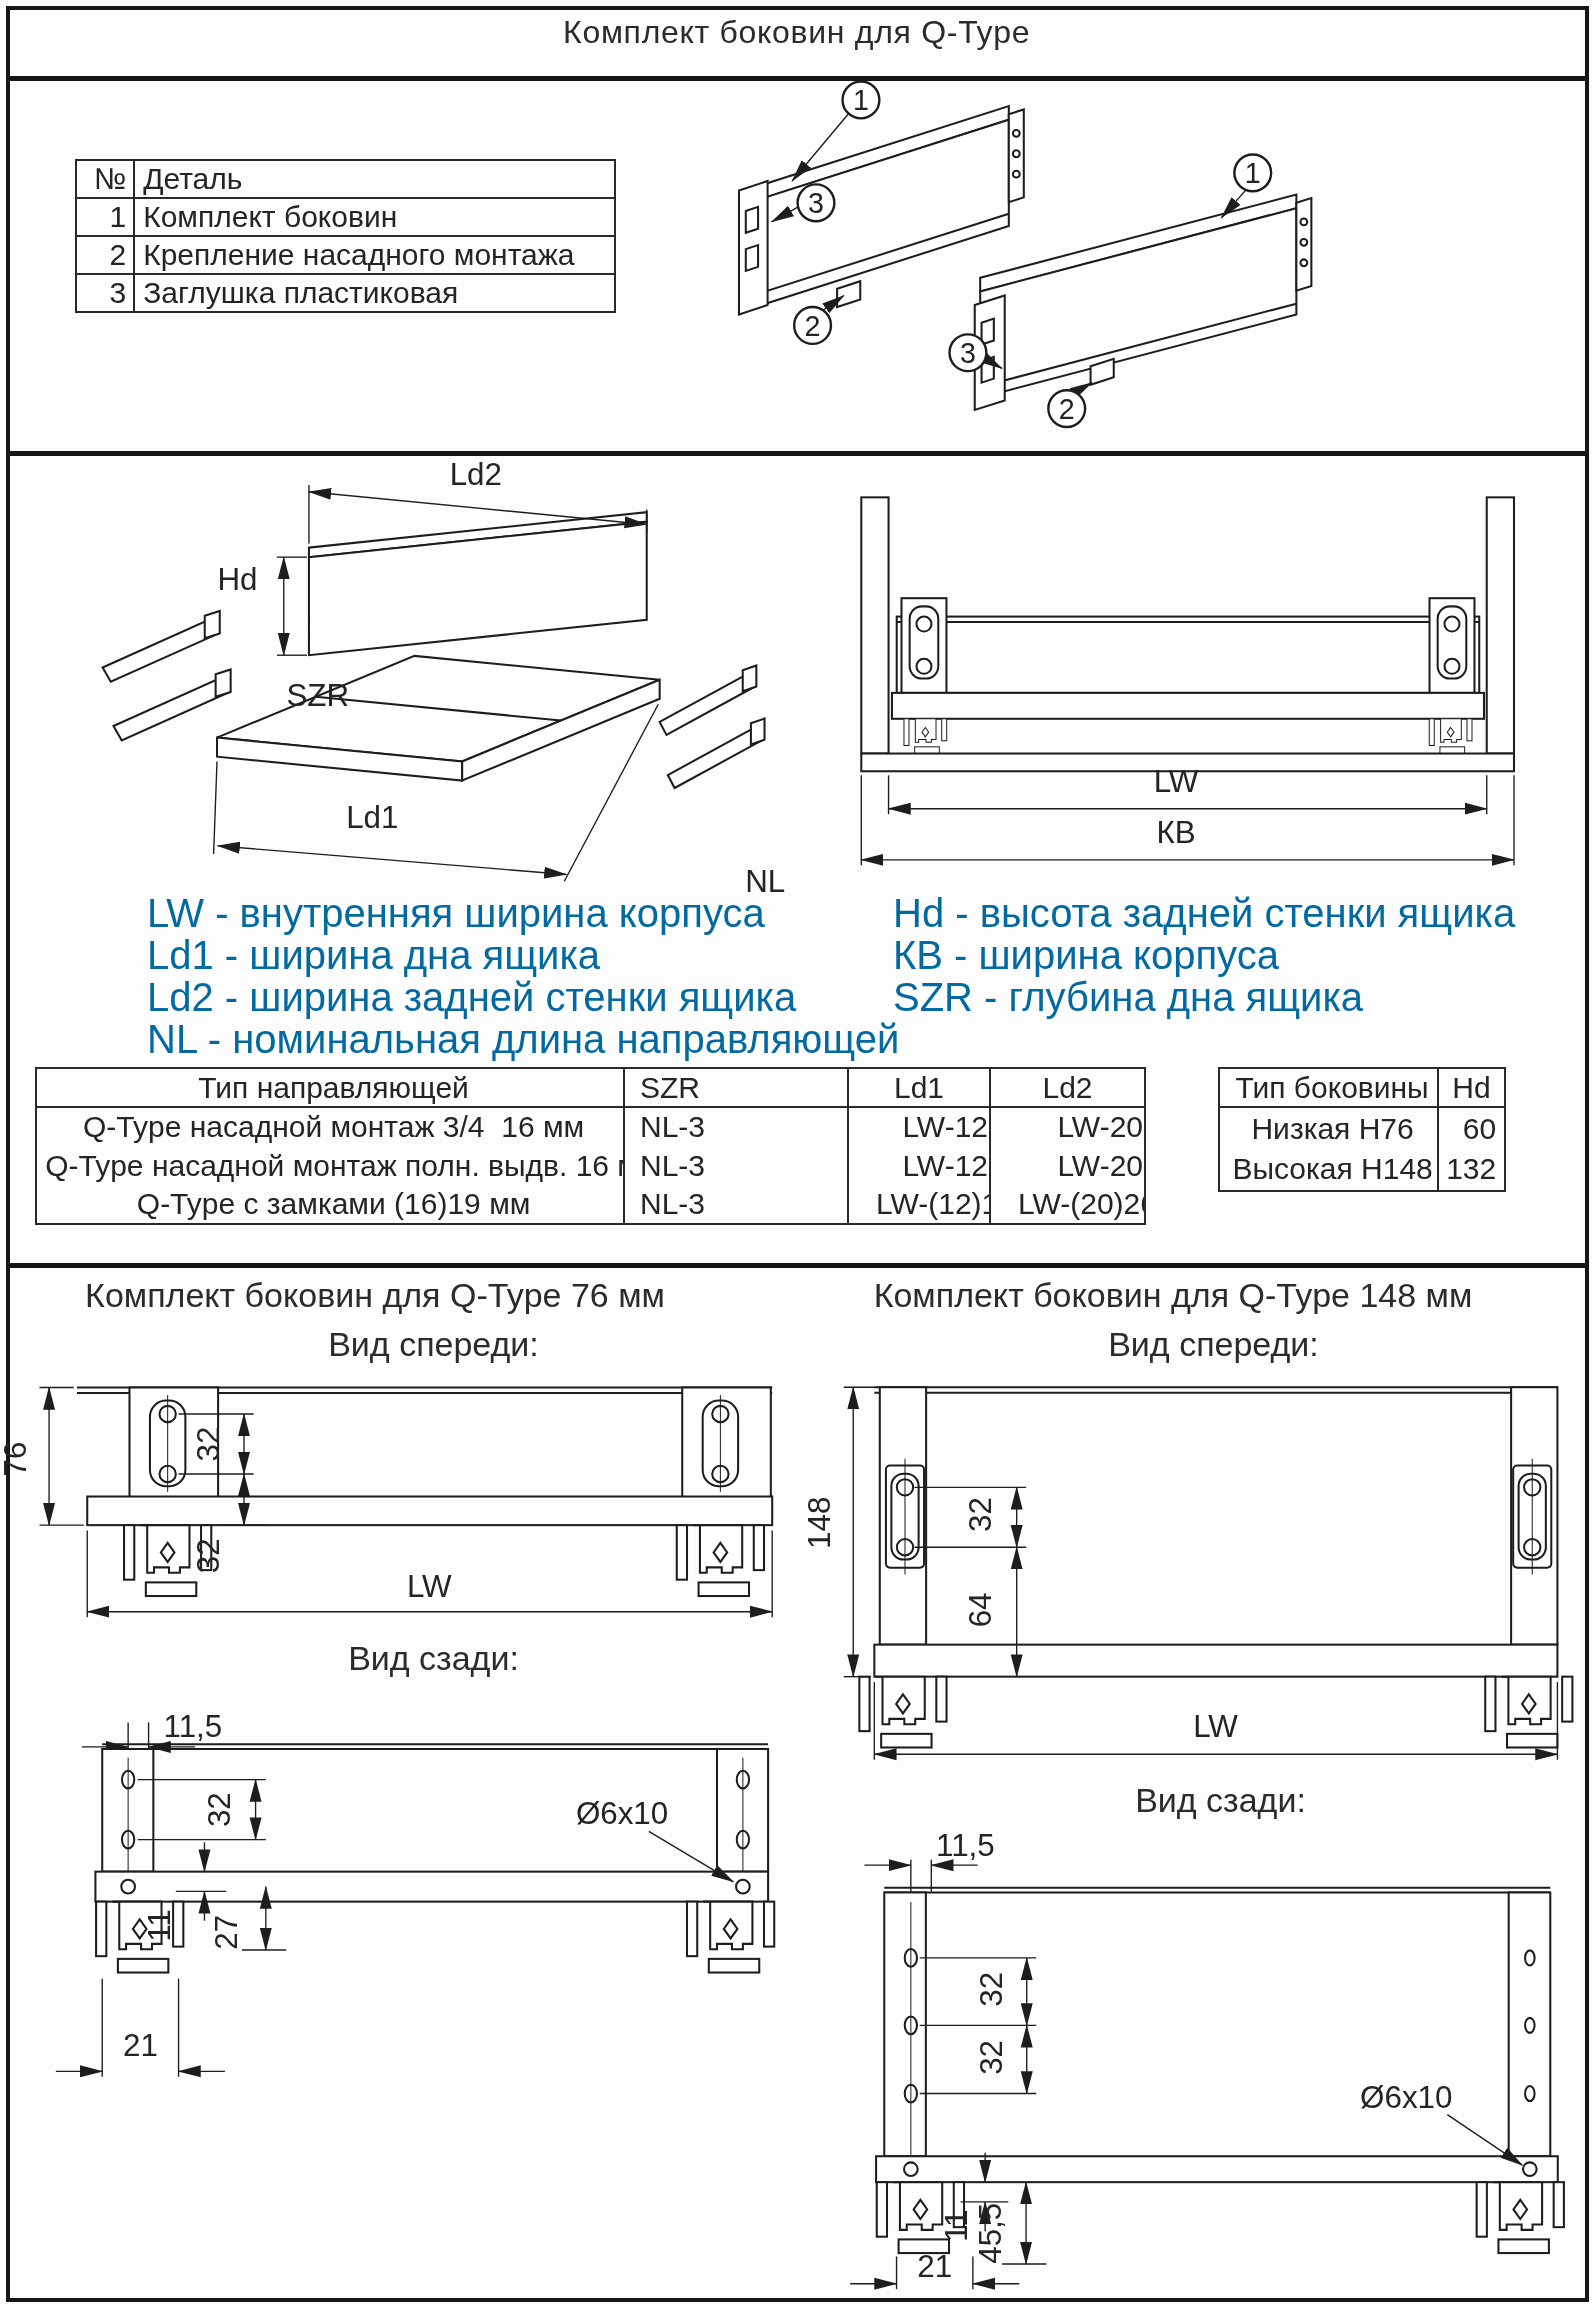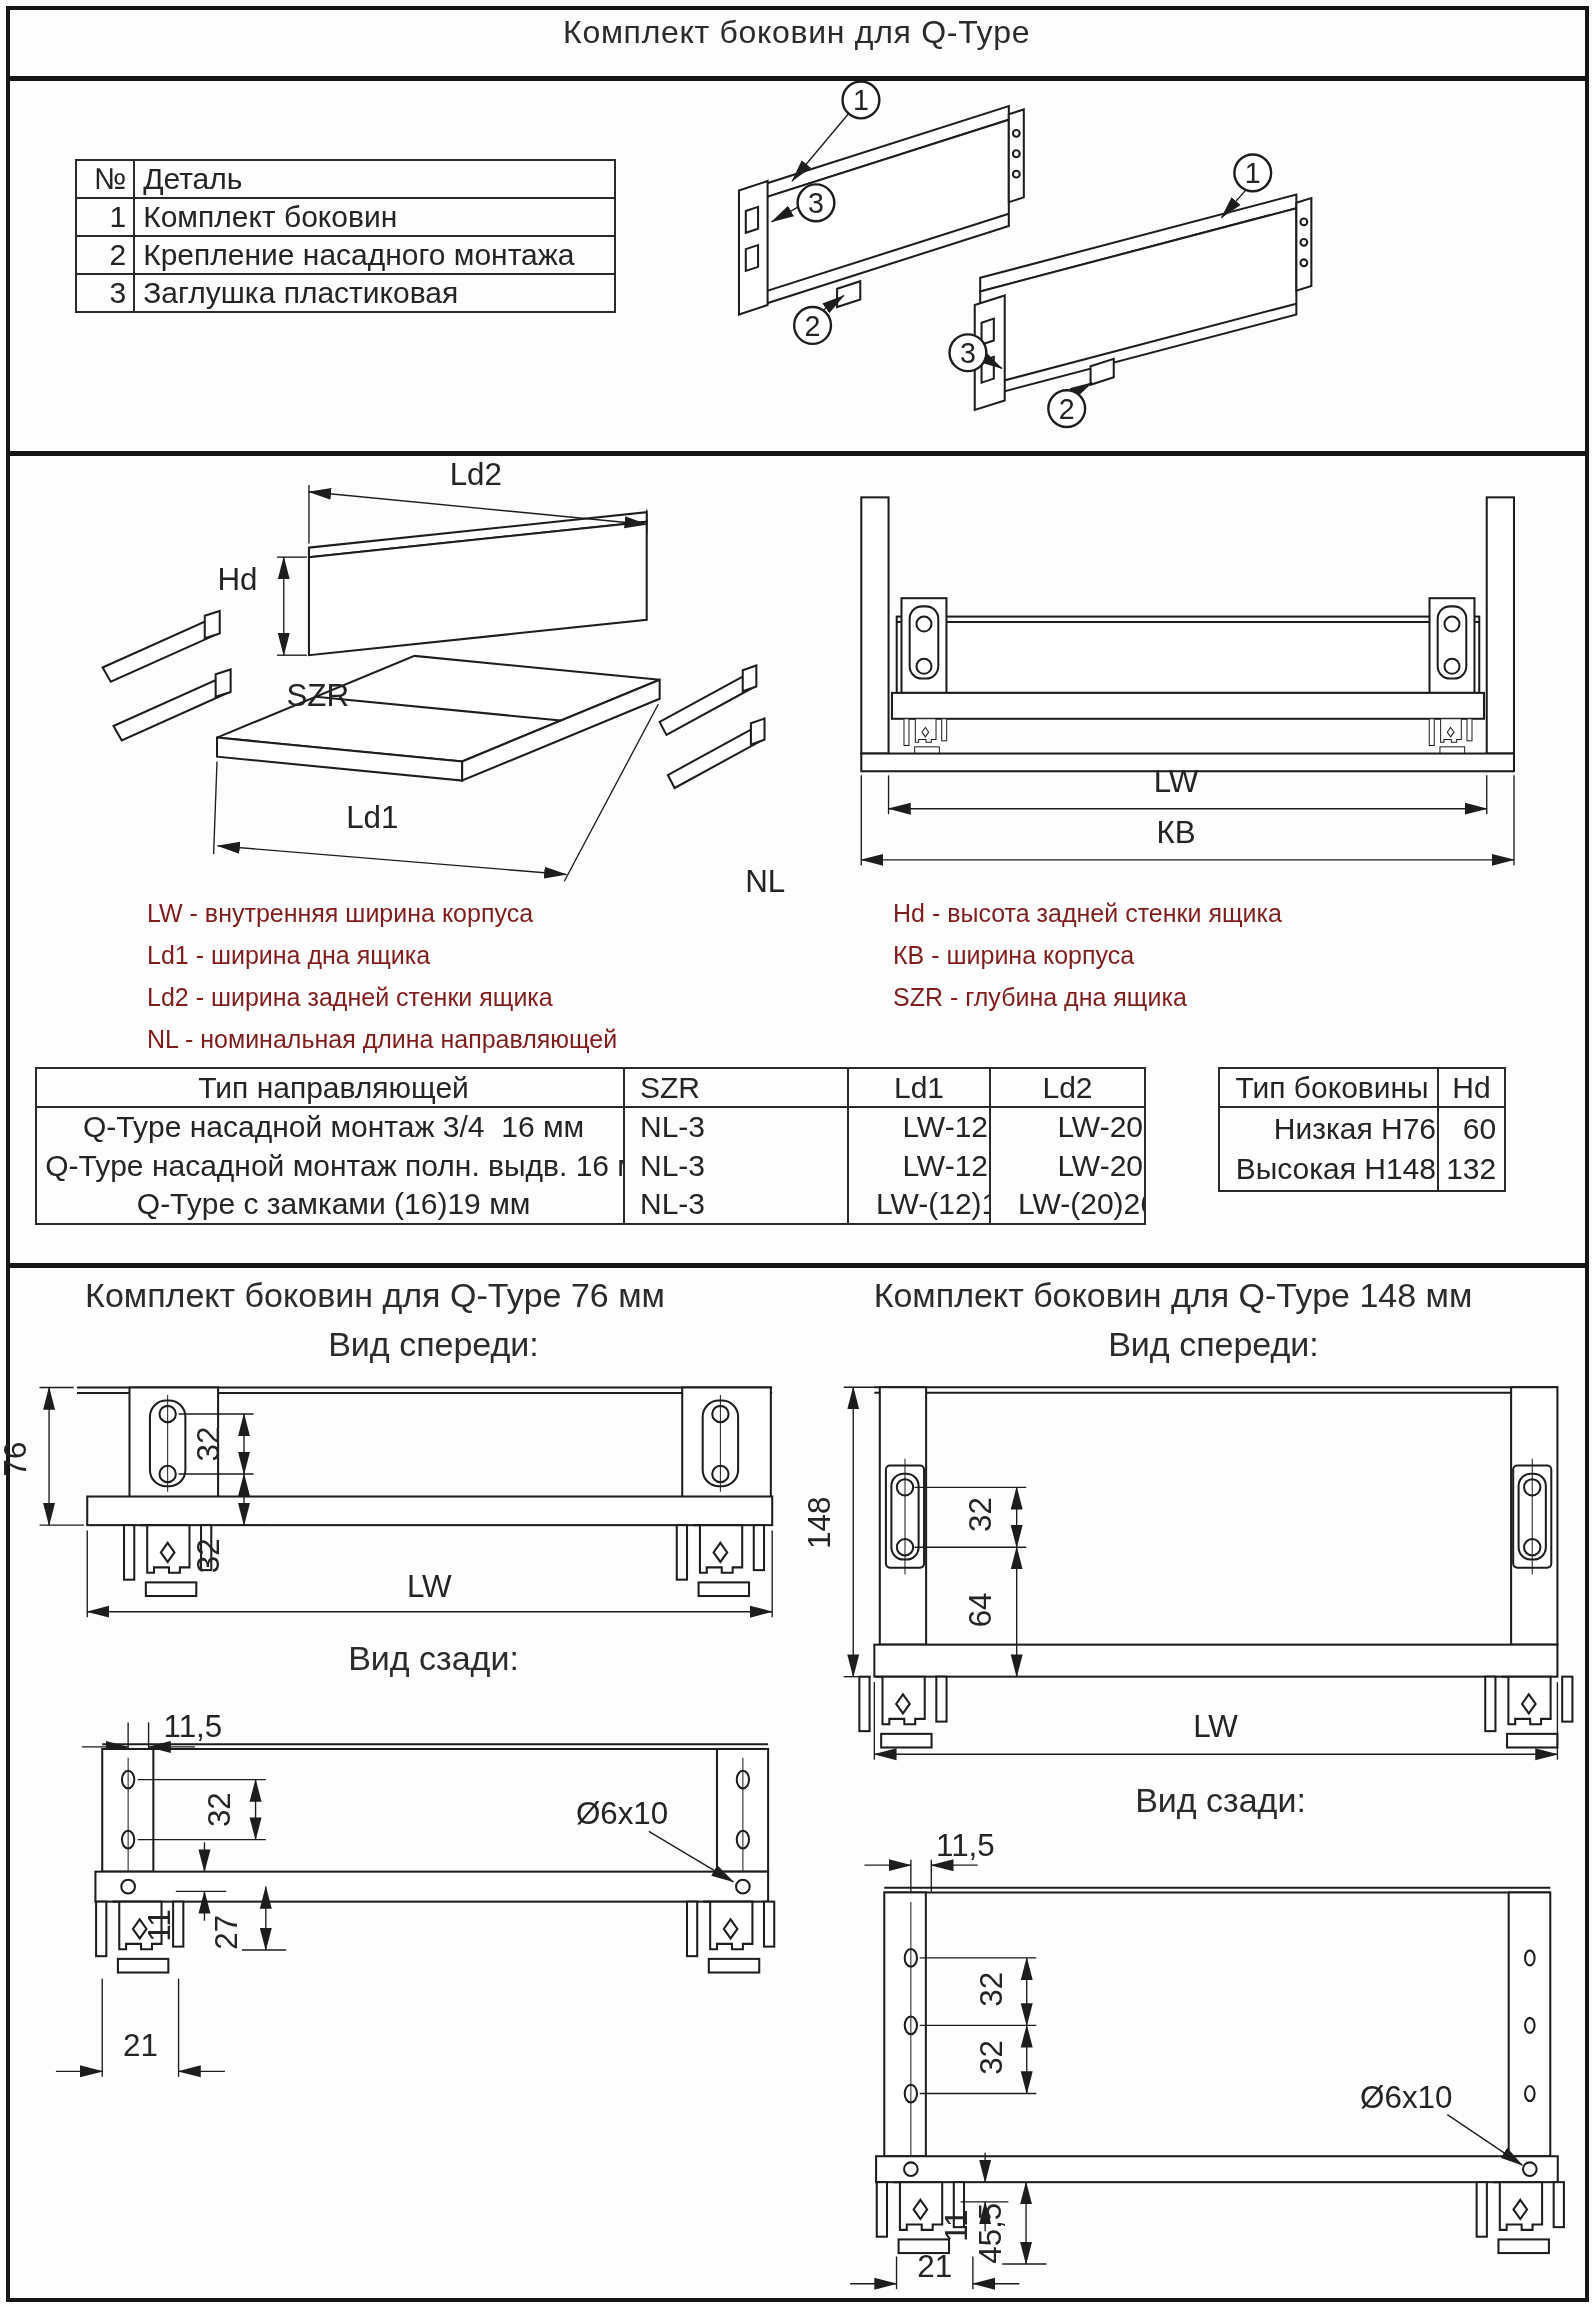--- a/index.html
+++ b/index.html
@@ -22,23 +22,23 @@
   .rail .c-name{text-align:center;padding-left:8.2px;white-space:pre}
   .rail .h-szr{text-align:left;padding-left:15px}
   .rail .c-szr{text-align:left;padding-left:15px}
   .rail .h-mid{text-align:center}
   .rail .c-val{text-align:right;padding-left:27px;white-space:pre}
   .side th{border:2px solid #2a2a2a;height:39px}
   .side td{border:2px solid #2a2a2a;border-top:0;border-bottom:0;vertical-align:top}
   .side .h-name{text-align:center;padding-left:8.2px}
   .side .h-hd{text-align:center}
   .side .ln{height:40px;line-height:40px}
-  .side .c-name .ln{text-align:right;padding-left:8.2px}
+  .side .c-name .ln{text-align:center;padding-left:8.2px}
   .side .c-hd .ln{text-align:right;padding-right:6.8px}
-  .legend{font-size:25px;line-height:42px;color:#7f1d1d;white-space:nowrap}
+  .legend{font-size:40px;line-height:42px;color:#0369a1;white-space:nowrap}
   svg{overflow:visible}
   svg text{font-family:"Liberation Sans",sans-serif;font-size:46px;fill:#242424}
   .tl{stroke:#1d1d1d;stroke-width:3;fill:#fff}
   .tn{stroke:#1d1d1d;stroke-width:3;fill:none}
   .dm{stroke:#1d1d1d;stroke-width:2;fill:none}
   .cl{stroke:#1d1d1d;stroke-width:1.5;fill:none}
   .callout{stroke:#1d1d1d;stroke-width:3.5;fill:#fff}
   .cnum{font-size:42px;text-anchor:middle}
   .dimtxt{text-anchor:middle}
   .lt{text-anchor:start}

